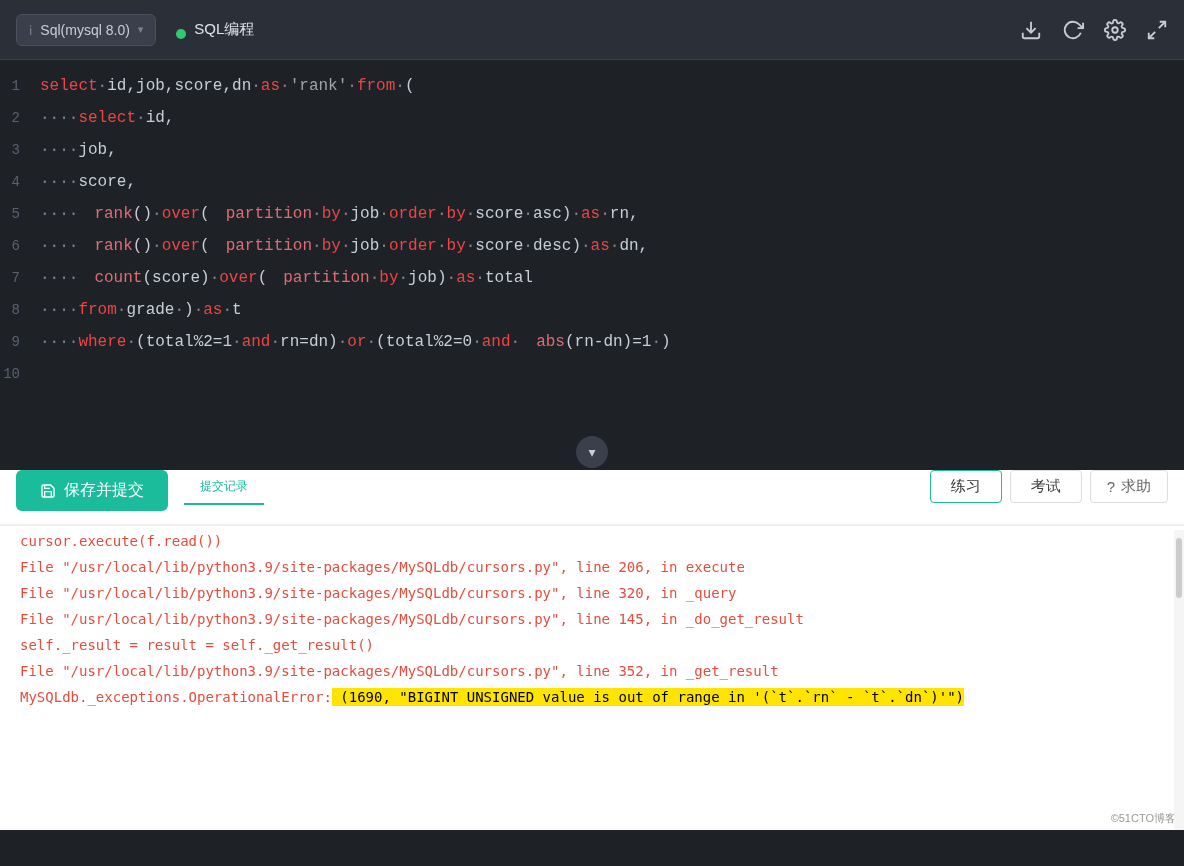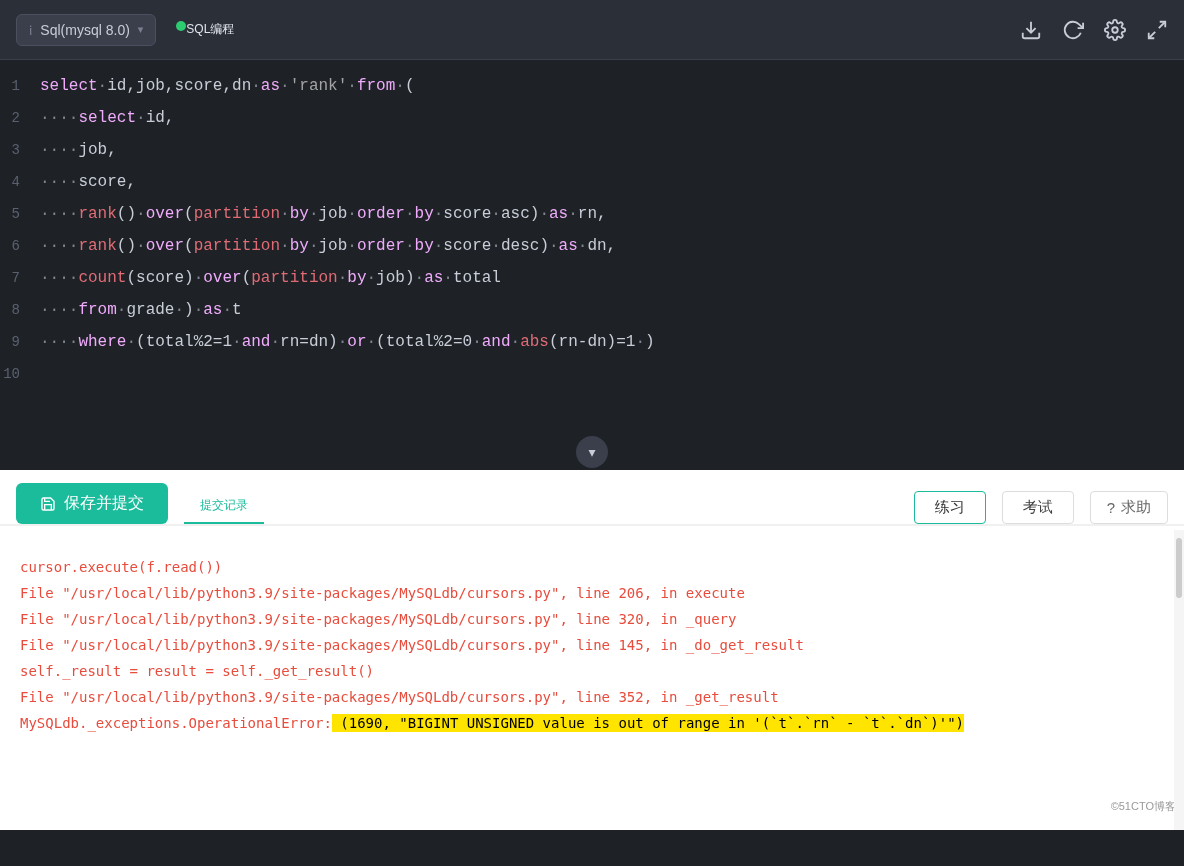--- a/index.html
+++ b/index.html
@@ -42,23 +42,24 @@
     .db-selector .info-icon {
       color: #7a8090;
       font-size: 13px;
     }
     .db-selector .chevron {
       color: #7a8090;
       font-size: 11px;
     }
     .sql-badge {
       display: flex;
-      align-items: flex-start;
+      align-items: flex-end;
+      gap: 8px;
       color: #e0e4ec;
-      font-size: 12px;
+      font-size: 15px;
     }
     .green-dot {
       width: 10px;
       height: 10px;
       border-radius: 50%;
       background: #2ecc71;
     }
     .top-bar-right {
       display: flex;
       align-items: center;
@@ -100,22 +101,22 @@
       padding-right: 20px;
       font-size: 14px;
       flex-shrink: 0;
       user-select: none;
     }
     .code-content {
       color: #c8cdd8;
       white-space: pre;
     }
     
-    .kw { color: #f0abfc; } 
-    .fn { color: #e06c75; } 
+    .kw { color: #ef4444; } 
+    .fn { color: #e06c75; margin-left: 16px; } 
     .str { color: #a3a3a3; }
     .dot { color: #7f848e; }
 
     
     .collapse-btn-row {
       display: flex;
       justify-content: center;
       align-items: center;
       height: 36px;
       background: #1e2227;
@@ -135,21 +136,21 @@
 
     
     .bottom-panel {
       background: #fff;
       height: 360px;
       overflow: hidden;
       position: relative;
     }
     .bottom-toolbar {
       display: flex;
-      align-items: flex-end;
+      align-items: flex-start;
       background: #fff;
       border-bottom: 2px solid #f0f0f0;
       height: 56px;
       padding: 0 16px;
       gap: 0;
     }
     .submit-btn {
       background: #1abc9c;
       color: #fff;
       border: none;
@@ -170,21 +171,21 @@
       font-size: 12px;
       cursor: pointer;
       color: #1abc9c;
       border-bottom: 2px solid #1abc9c;
       margin-right: 4px;
     }
     .right-tabs {
       margin-left: auto;
       display: flex;
       align-items: center;
-      gap: 16px;
+      gap: 8px;
     }
     .right-tab-btn {
       background: none;
       border: 1px solid #ddd;
       border-radius: 4px;
       padding: 6px 20px;
       font-size: 15px;
       cursor: pointer;
       color: #404040;
     }
@@ -201,40 +202,40 @@
       font-size: 15px;
       cursor: pointer;
       color: #666;
       display: flex;
       align-items: center;
       gap: 6px;
     }
 
     
     .error-output {
-      padding: 28px 20px;
+      padding: 2px 20px;
       overflow-y: auto;
       height: calc(360px - 56px);
     }
     .error-line {
       color: #e74c3c;
       font-size: 14px;
       line-height: 26px;
       font-family: 'Consolas', 'Monaco', monospace;
     }
     .error-highlight {
       background: #ffe400;
       color: #000;
       padding: 1px 0;
     }
 
     
     .watermark {
       position: absolute;
-      bottom: 16px;
+      bottom: 4px;
       right: 8px;
       color: #999;
       font-size: 11px;
     }
     .bottom-scrollbar {
       position: absolute;
       right: 0;
       top: 60px;
       width: 10px;
       height: 304px;

